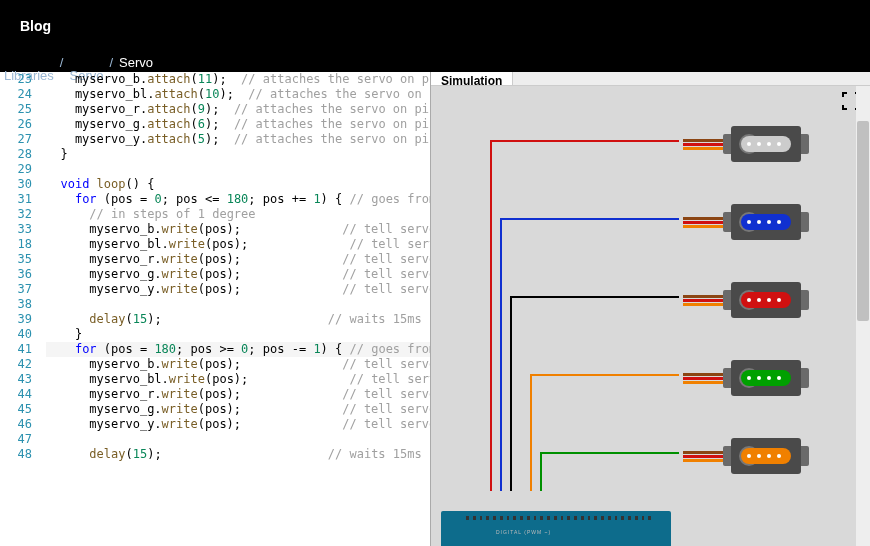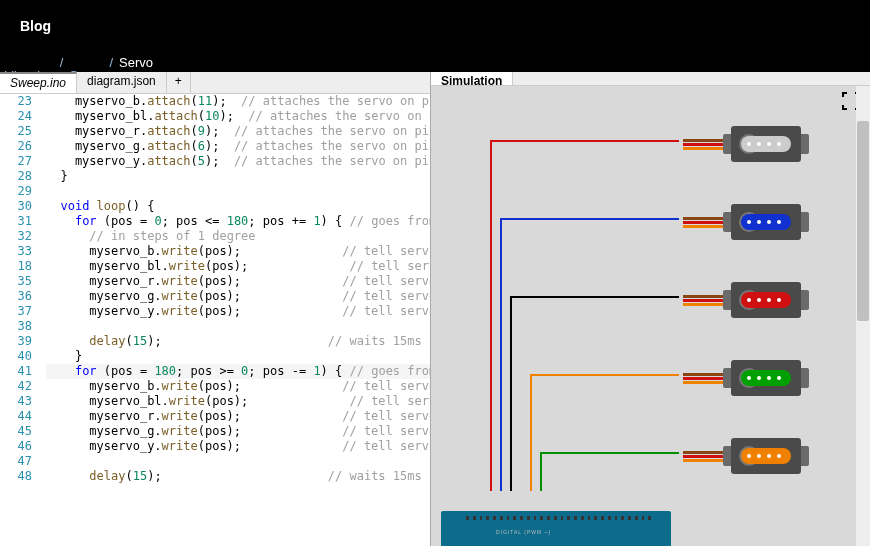--- a/index.html
+++ b/index.html
@@ -64,25 +64,20 @@
 <div class="breadcrumb">
   <a>Libraries</a>
   <span class="sep">/</span>
   <a>Servo</a>
   <span class="sep">/</span>
   <span class="current">Servo</span>
 </div>
 
 <div class="main">
   <div class="left">
-    <div class="tabs">
-      <div class="tab active">Sweep.ino</div>
-      <div class="tab">diagram.json</div>
-      <div class="tab add">+</div>
-    </div>
     <div class="editor">
       <div class="gutter" id="gutter">
           <div>23</div>
           <div>24</div>
           <div>25</div>
           <div>26</div>
           <div>27</div>
           <div>28</div>
           <div>29</div>
           <div>30</div>

